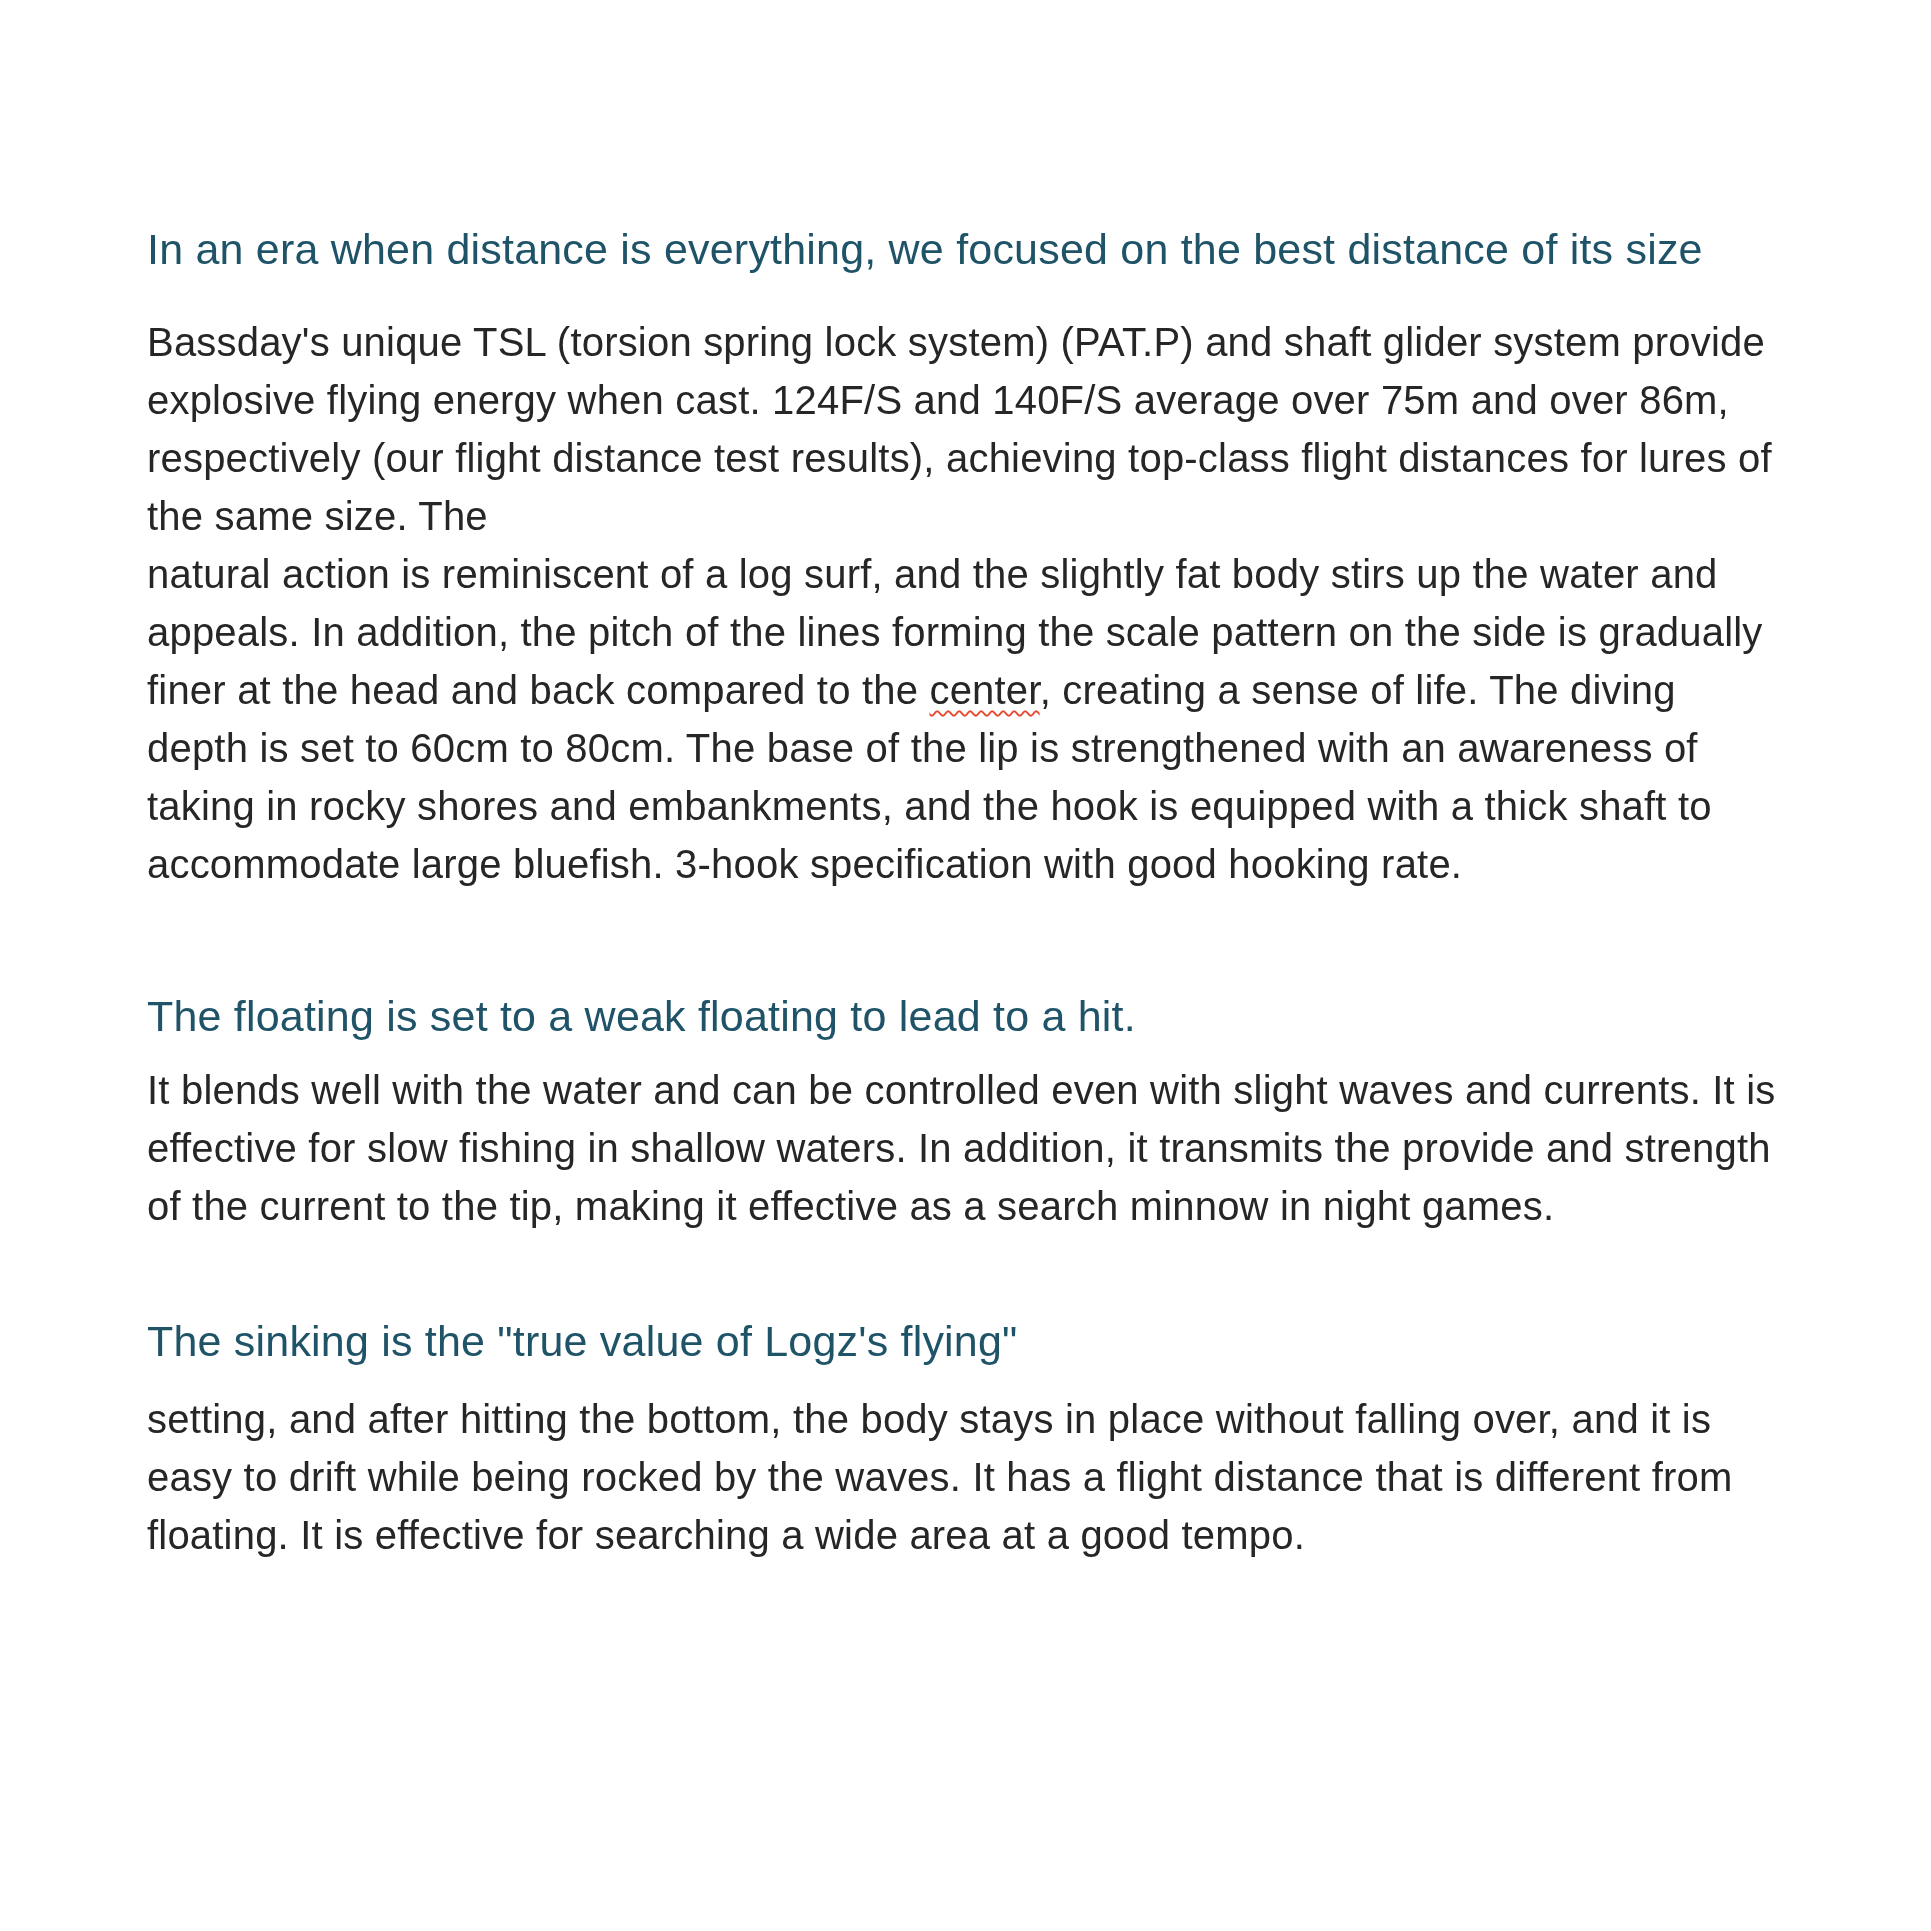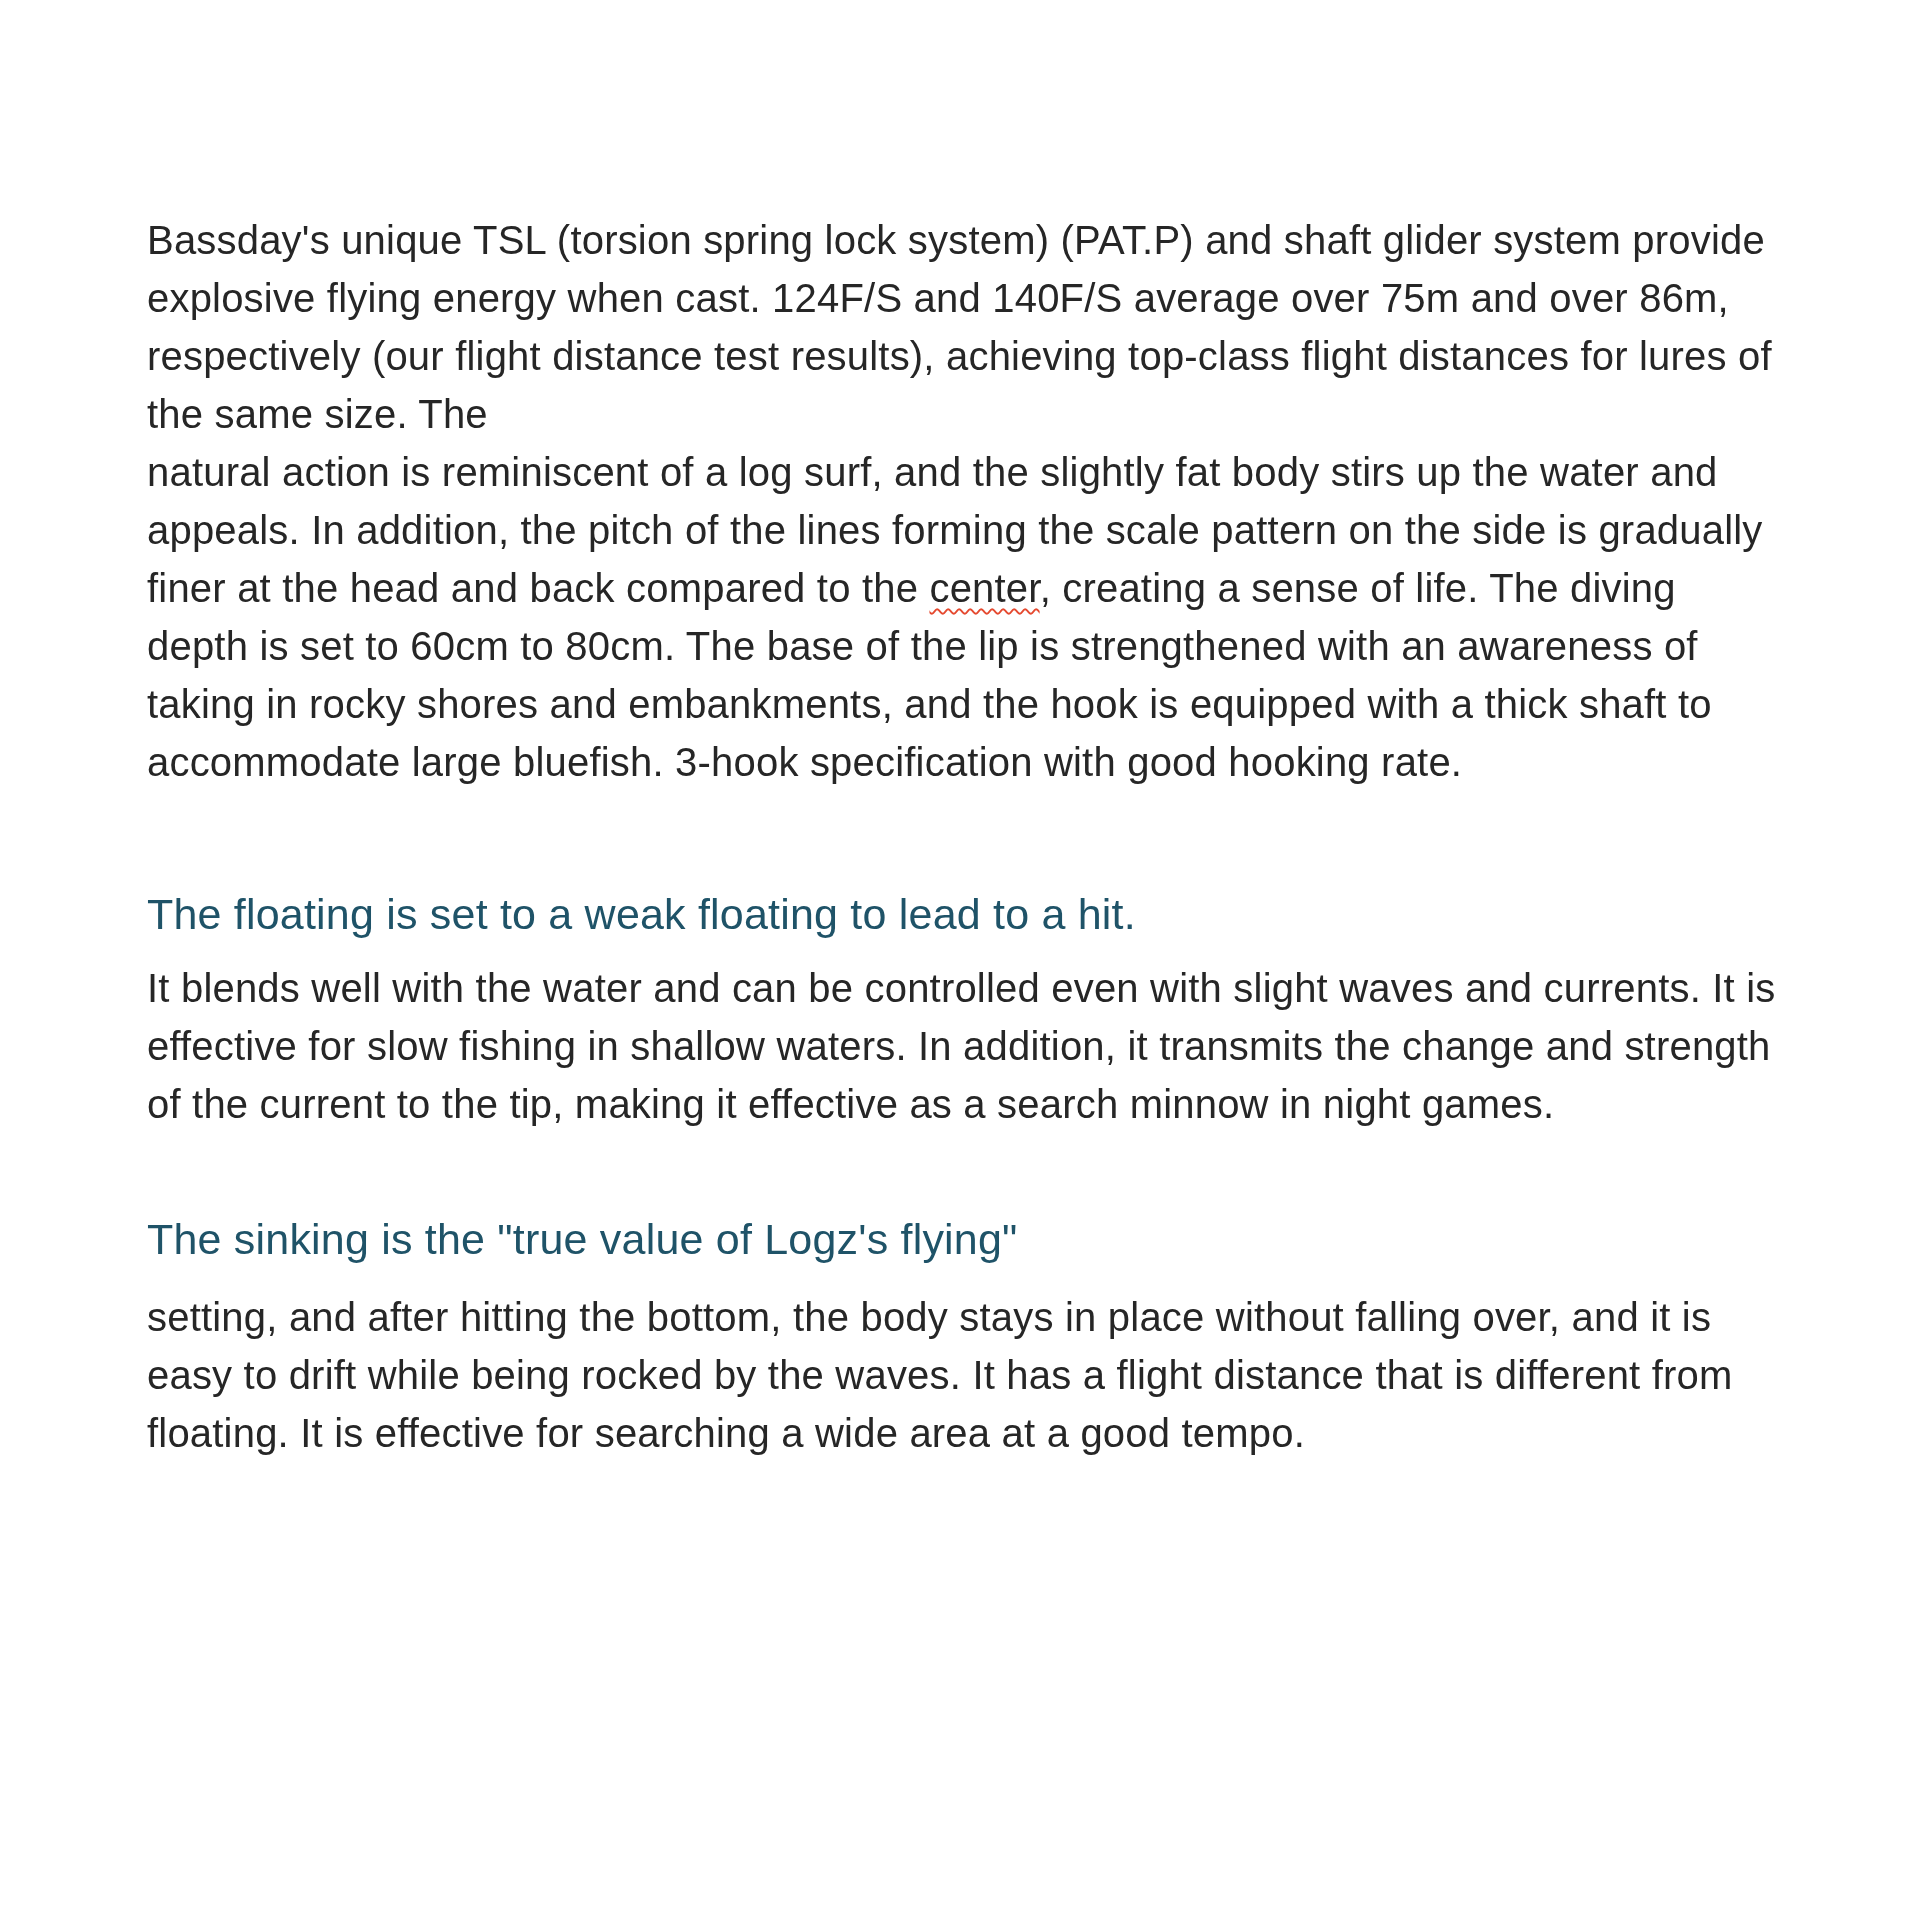--- a/index.html
+++ b/index.html
@@ -53,26 +53,27 @@
     text-underline-offset: 5.8px;
     text-decoration-skip-ink: none;
   }
 </style>
 </head>
 <body>
 
 <div class="page">
   <div class="content">
 
+    <h1>In an era when distance is everything, we focused on the best distance of its size</h1>
 
     <p><span>Bassday's unique TSL (torsion spring lock system) (PAT.P) and shaft glider system provide explosive flying energy when cast. 124F/S and 140F/S average over 75m and over 86m, respectively (our flight distance test results), achieving top-class flight distances for lures of the same size. The</span><br><span>natural action is reminiscent of a log surf, and the slightly fat body stirs up the water and appeals. In addition, the pitch of the lines forming the scale pattern on the side is gradually finer at the head and back compared to the </span><span class="spellcheck">center</span><span>, creating a sense of life. The diving depth is set to 60cm to 80cm. The base of the lip is strengthened with an awareness of taking in rocky shores and embankments, and the hook is equipped with a thick shaft to accommodate large bluefish. 3-hook specification with good hooking rate.</span></p>
 
     <h2 class="h2-floating">The floating is set to a weak floating to lead to a hit.</h2>
 
-    <p>It blends well with the water and can be controlled even with slight waves and currents. It is effective for slow fishing in shallow waters. In addition, it transmits the change and strength of the current to the tip, making it effective as a search minnow in night games.</p>
+    <p>It blends well with the water and can be controlled even with slight waves and currents. It is effective for slow fishing in shallow waters. In addition, it transmits the provide and strength of the current to the tip, making it effective as a search minnow in night games.</p>
 
     <h2 class="h2-sinking">The sinking is the "true value of Logz's flying"</h2>
 
     <p>setting, and after hitting the bottom, the body stays in place without falling over, and it is easy to drift while being rocked by the waves. It has a flight distance that is different from floating. It is effective for searching a wide area at a good tempo.</p>
 
   </div>
 </div>
 
 
 </body></html>

